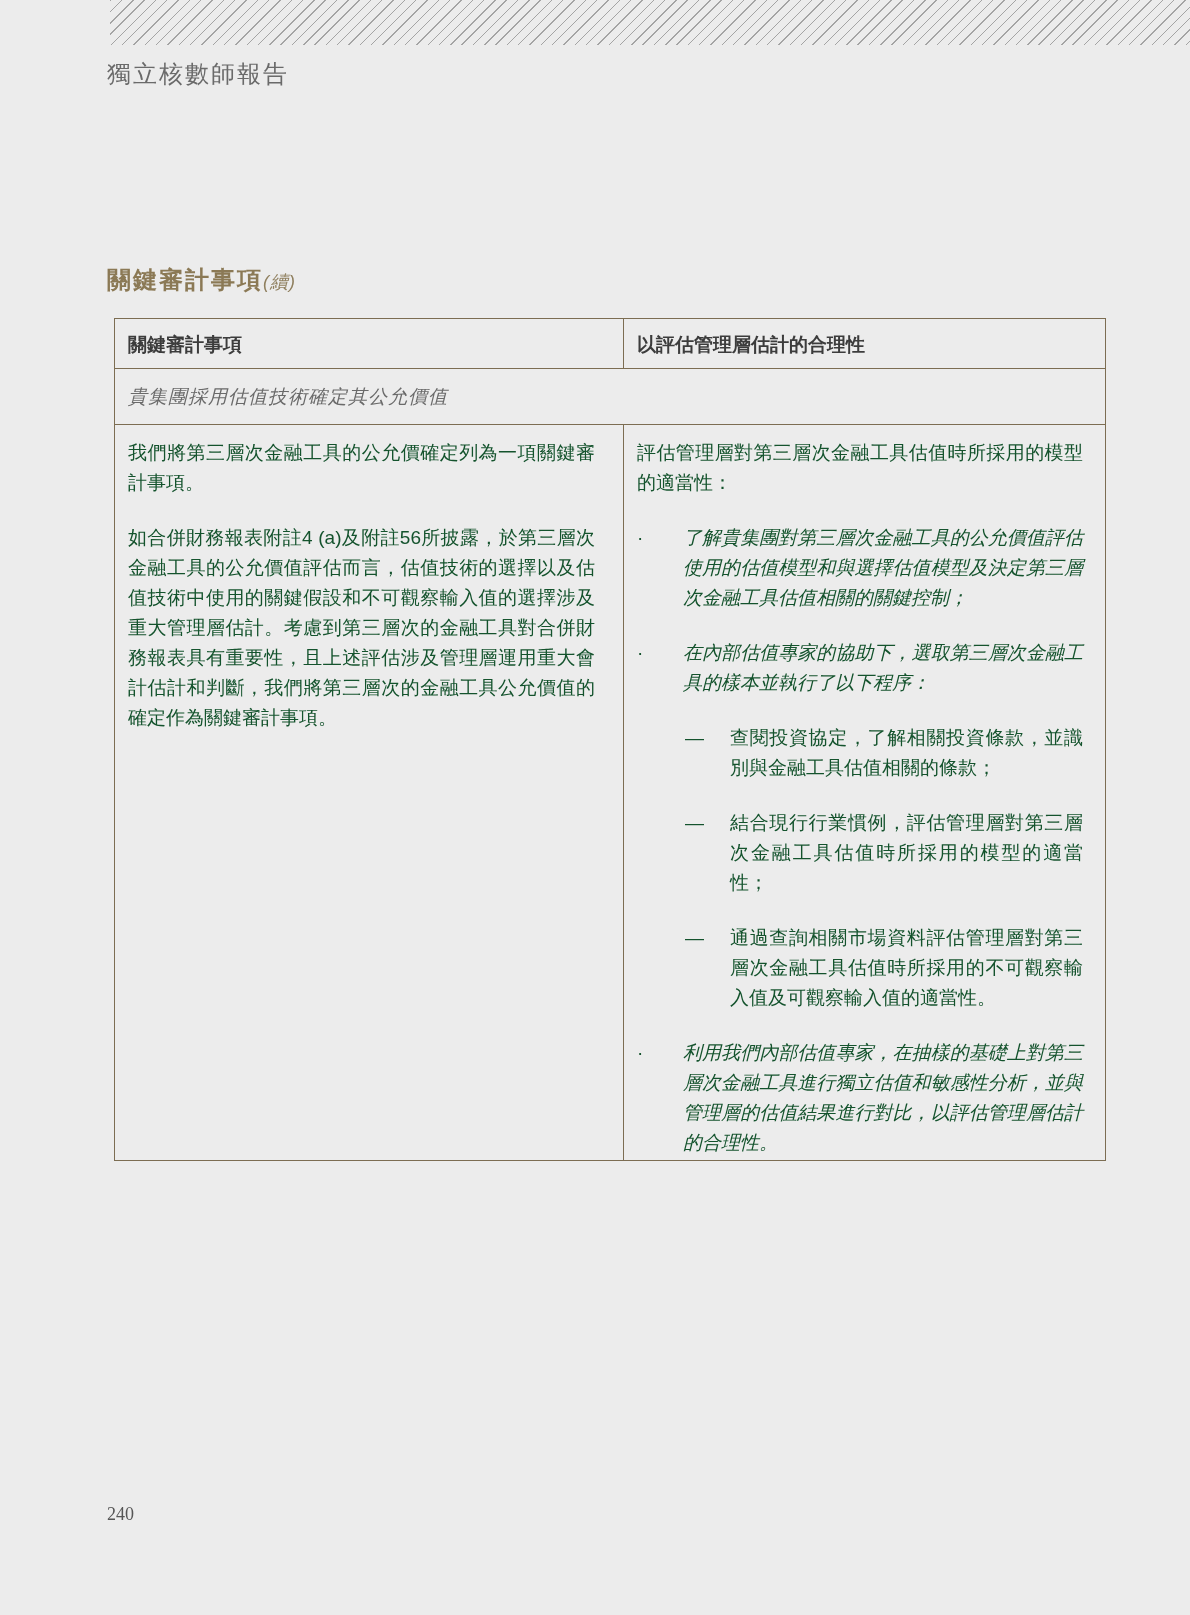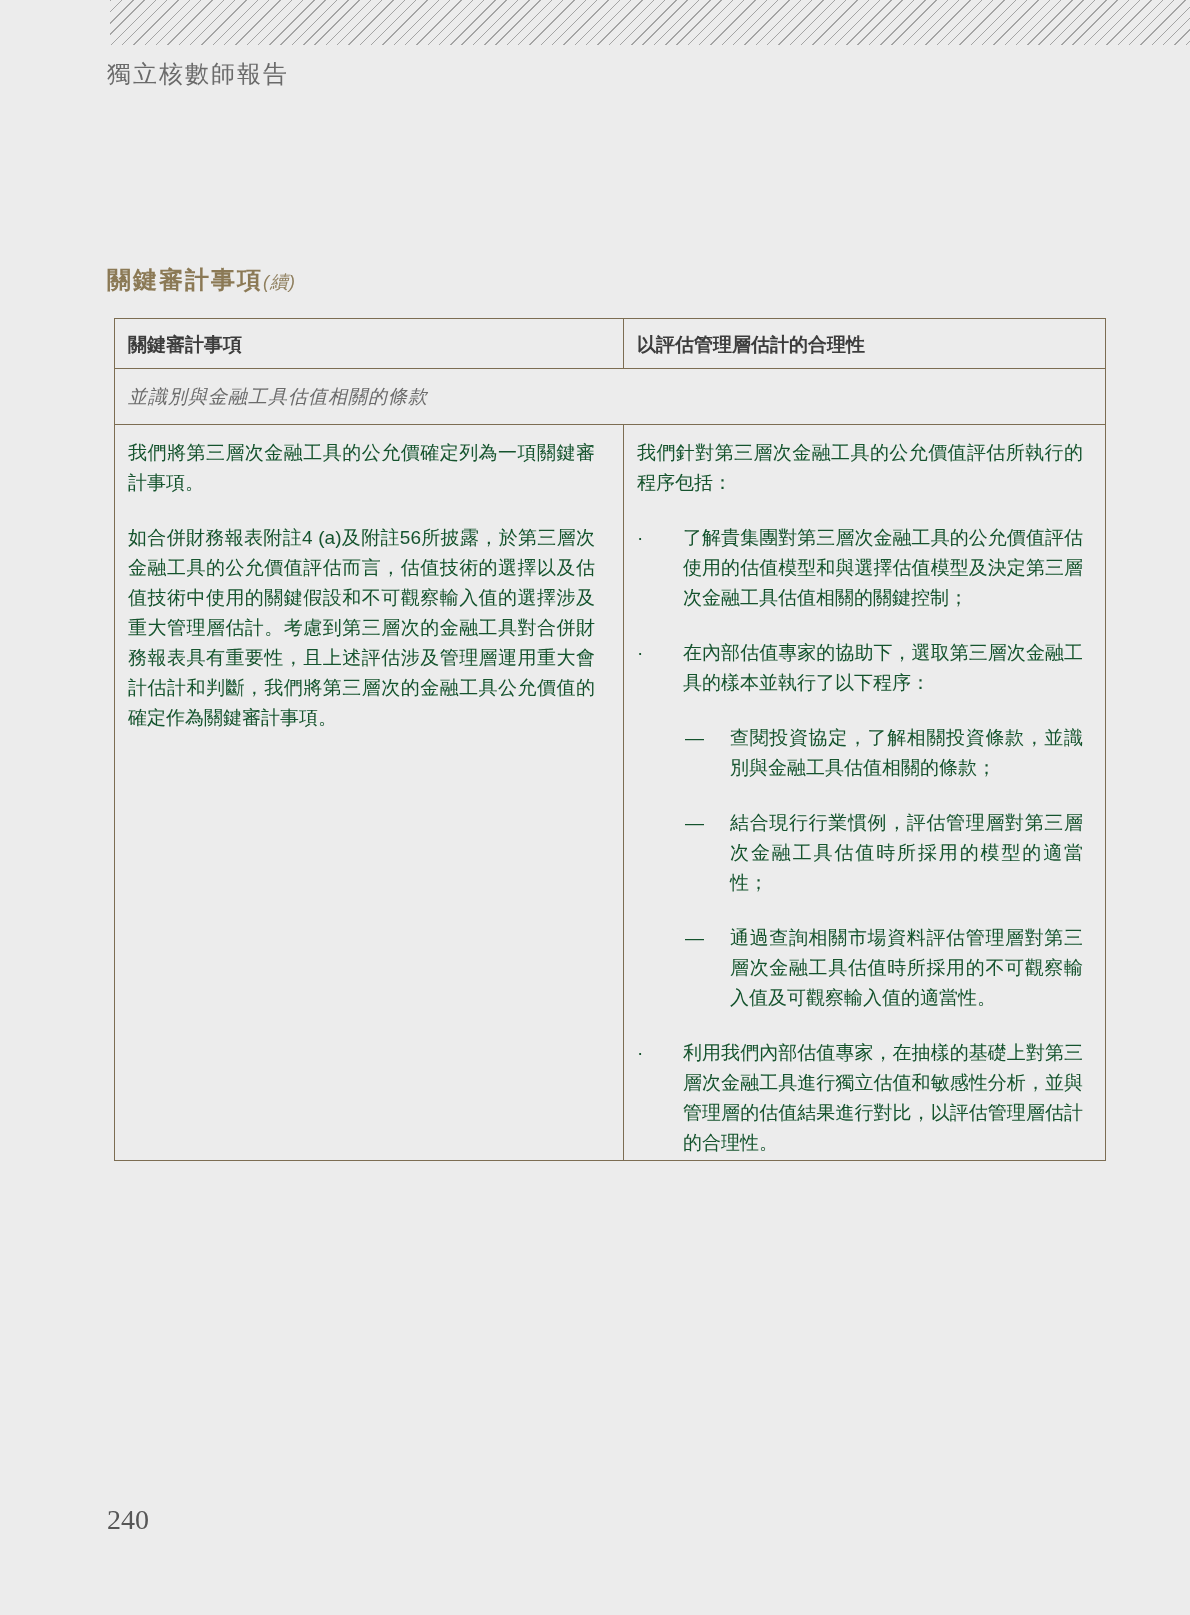--- a/index.html
+++ b/index.html
@@ -73,29 +73,29 @@
   .t-body .body-cell {
     box-sizing: border-box;
     font-size: 19px; line-height: 30px; color: #14532d;
     text-align: justify;
   }
   .body-left  { width: 509px; flex: none; border-right: 1px solid #7c6d52; padding: 13px 28px 0 13px; }
   .body-right { flex: 1; padding: 13px 22px 0 13px; }
   .para { margin: 0 0 25px 0; }
   .bullet-row { display: flex; margin: 0 0 25px 0; }
   .bullet-row .marker { flex: none; width: 46px; }
-  .bullet-row .b-text { flex: 1; text-align: justify; }
+  .bullet-row .b-text { flex: 1; text-align: justify; font-style: italic; }
   .sub-row { display: flex; margin: 0 0 25px 48px; }
   .sub-row .marker { flex: none; width: 45px; }
   .sub-row .b-text { flex: 1; text-align: justify; }
   .page-number {
     position: absolute;
     left: 107px; top: 1504px;
     font-family: "Liberation Serif", serif;
-    font-size: 28px;
+    font-size: 18px;
     color: #565656;
   }
 </style>
 </head>
 <body>
 
 <div class="page">
 
   <div class="stripes"></div>
 
@@ -105,31 +105,31 @@
     <span>關鍵審計事項</span><span class="suffix">(續)</span>
   </div>
 
   <div class="kam-table">
 
     <div class="t-head">
       <div class="cell cell-left">關鍵審計事項</div>
       <div class="cell cell-right">以評估管理層估計的合理性</div>
     </div>
 
-    <div class="t-sub">並識別與金融工具估值相關的條款</div>
+    <div class="t-sub">貴集團採用估值技術確定其公允價值</div>
 
     <div class="t-body">
 
       <div class="body-cell body-left">
         <p class="para">我們將第三層次金融工具的公允價確定列為一項關鍵審計事項。</p>
         <p class="para">如合併財務報表附註4 (a)及附註56所披露，於第三層次金融工具的公允價值評估而言，估值技術的選擇以及估值技術中使用的關鍵假設和不可觀察輸入值的選擇涉及重大管理層估計。考慮到第三層次的金融工具對合併財務報表具有重要性，且上述評估涉及管理層運用重大會計估計和判斷，我們將第三層次的金融工具公允價值的確定作為關鍵審計事項。</p>
       </div>
 
       <div class="body-cell body-right">
-        <p class="para">我們針對第三層次金融工具的公允價值評估所執行的程序包括：</p>
+        <p class="para">評估管理層對第三層次金融工具估值時所採用的模型的適當性：</p>
 
         <div class="bullet-row">
           <span class="marker">·</span>
           <span class="b-text">了解貴集團對第三層次金融工具的公允價值評估使用的估值模型和與選擇估值模型及決定第三層次金融工具估值相關的關鍵控制；</span>
         </div>
 
         <div class="bullet-row">
           <span class="marker">·</span>
           <span class="b-text">在內部估值專家的協助下，選取第三層次金融工具的樣本並執行了以下程序：</span>
         </div>

